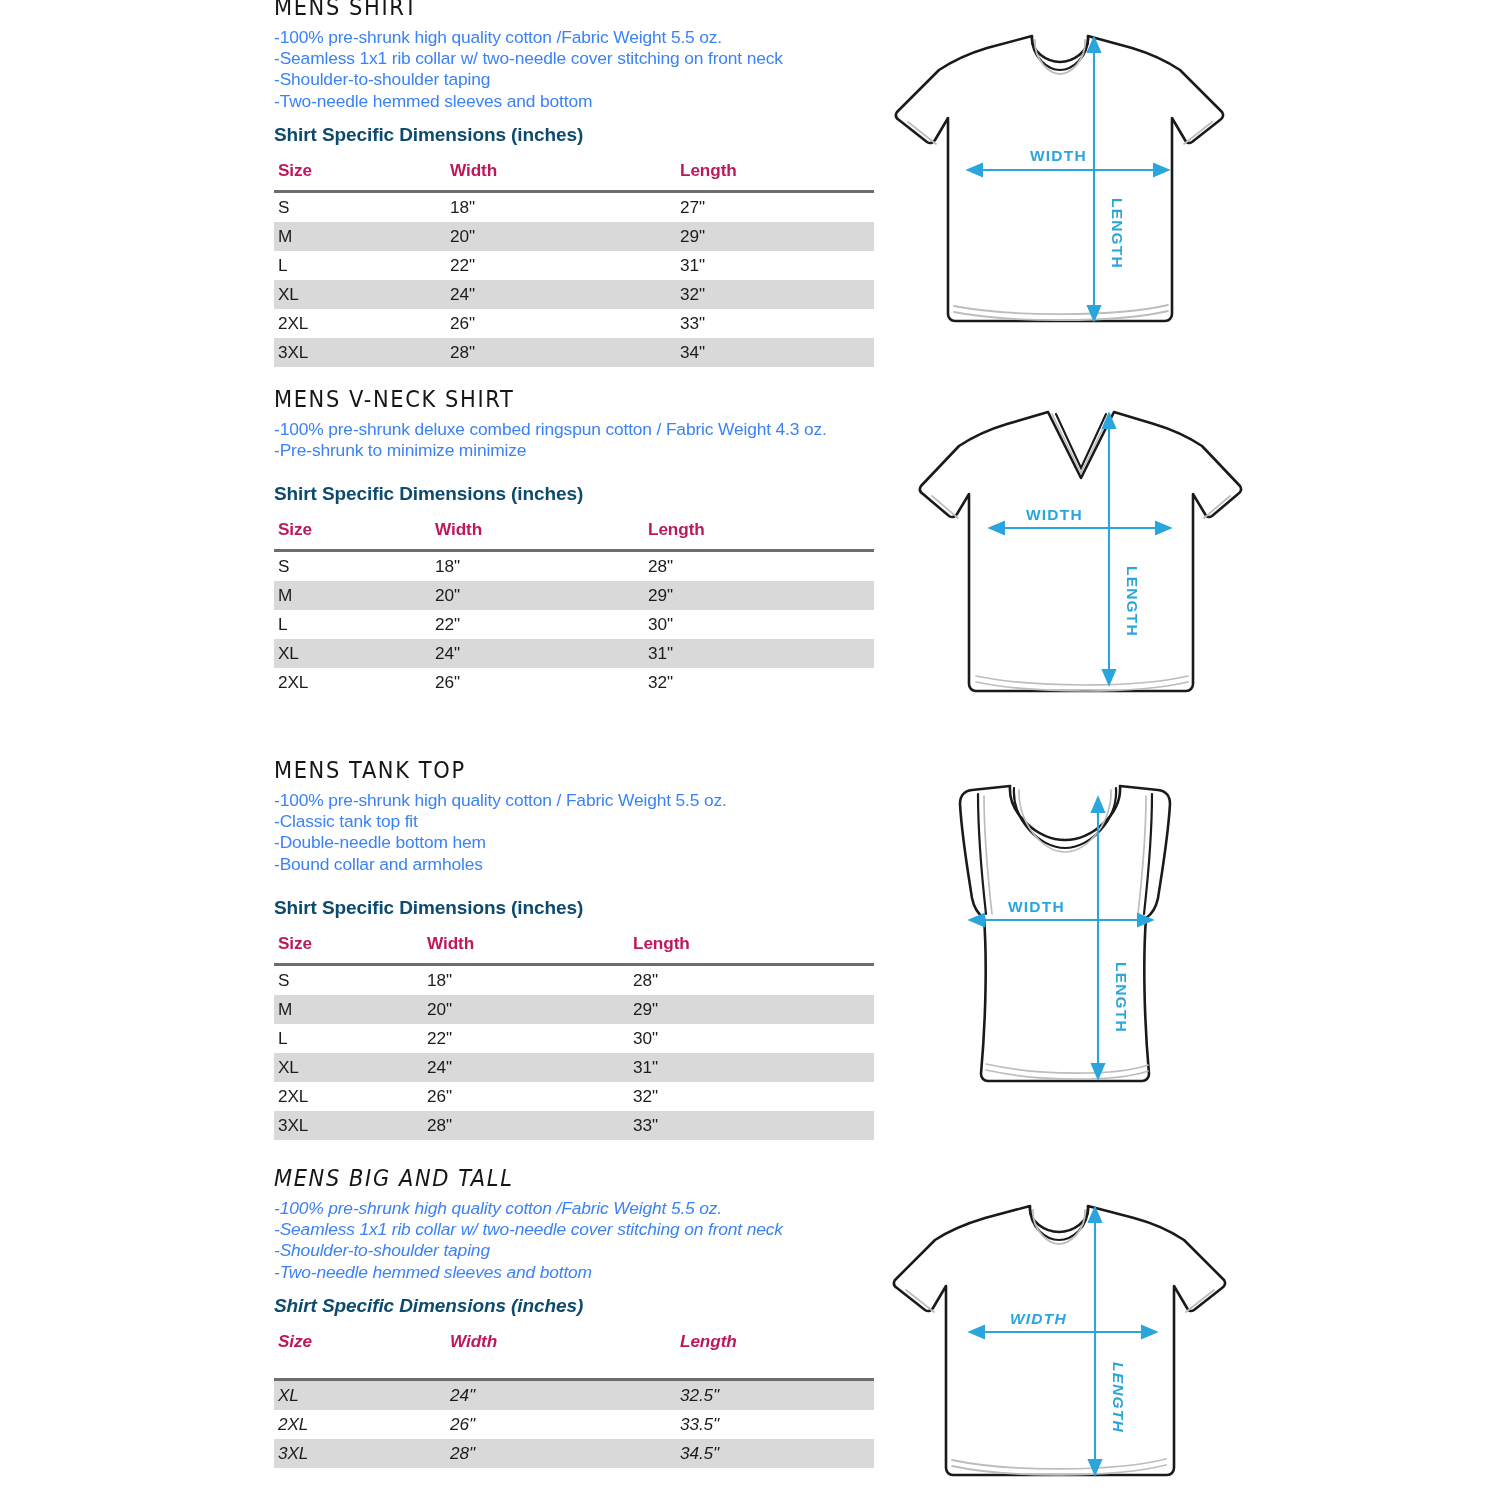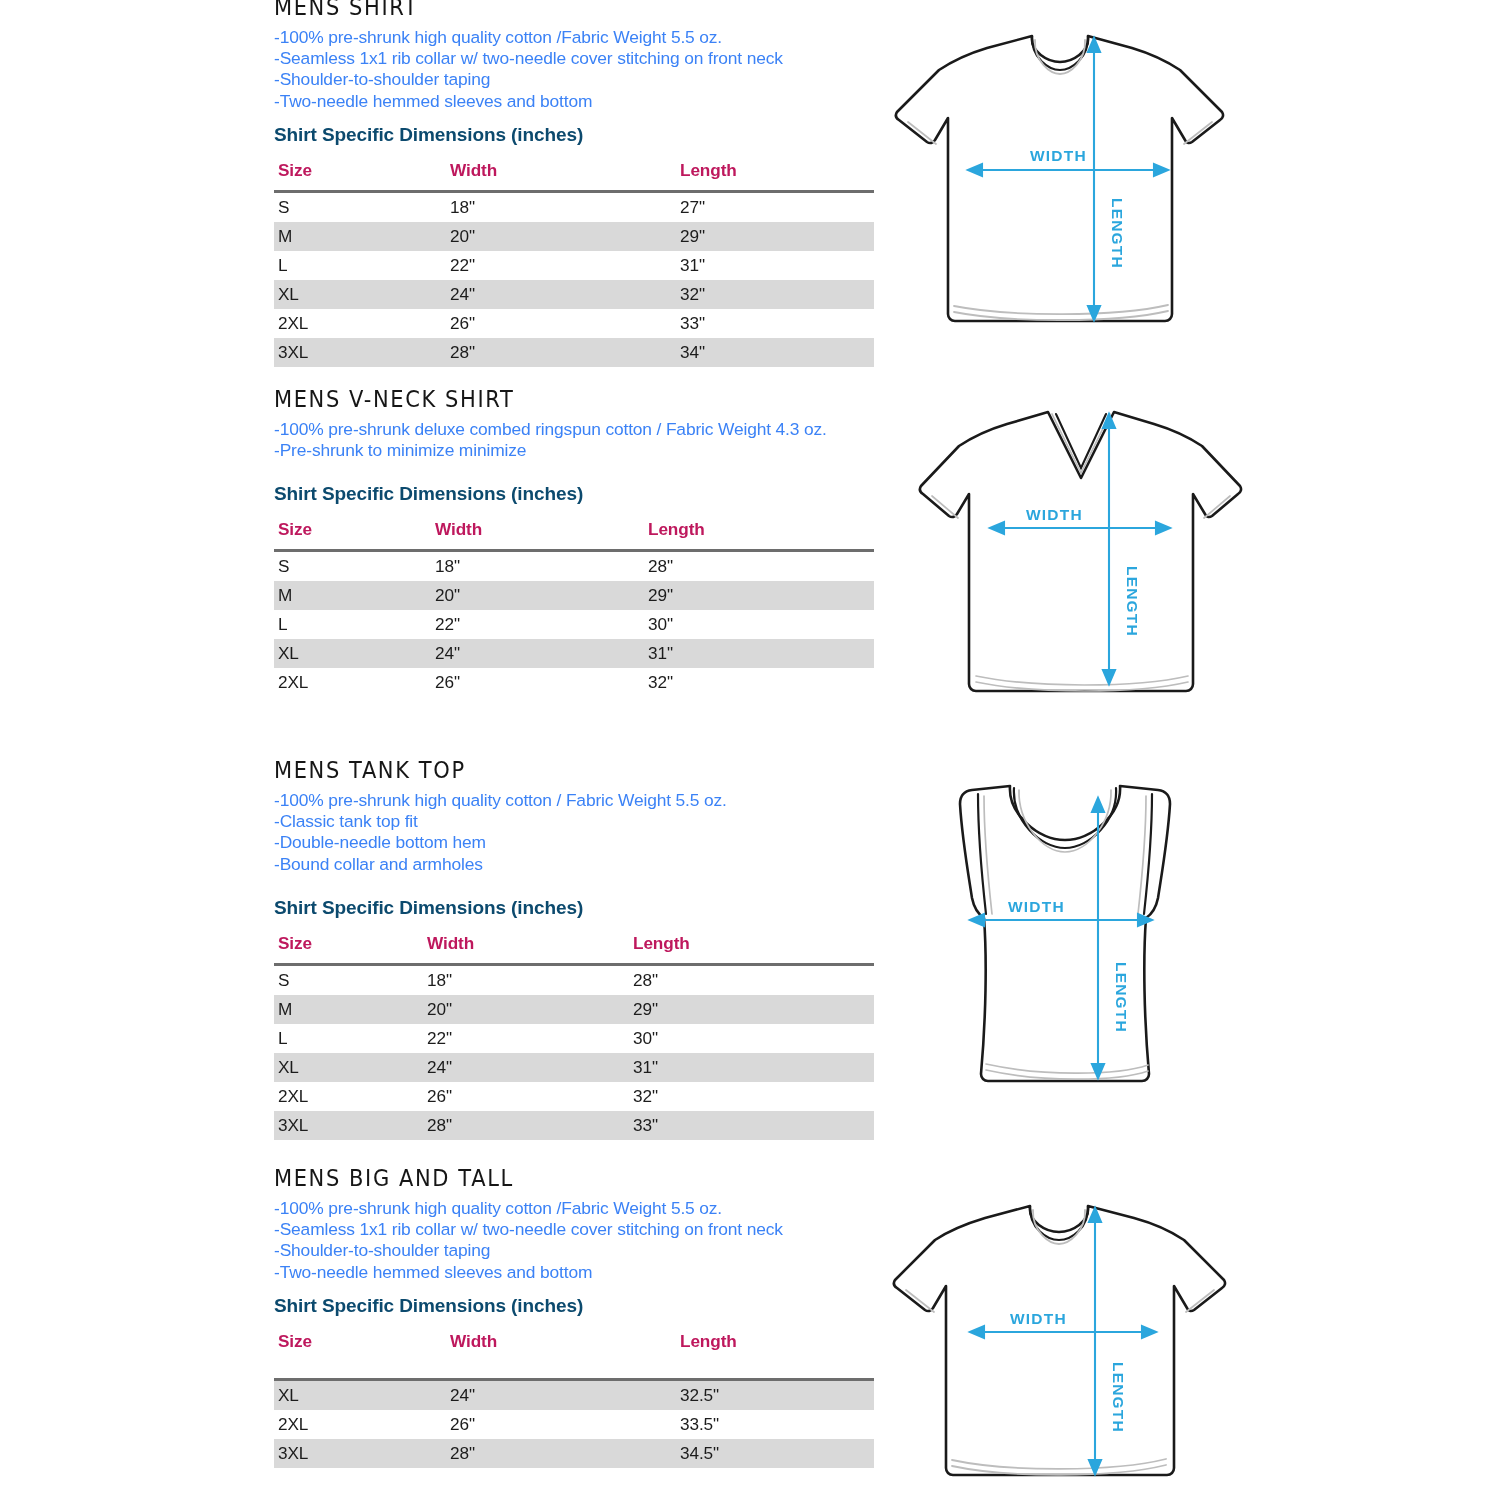--- a/index.html
+++ b/index.html
@@ -371,21 +371,21 @@
           <line x1="178" y1="36" x2="178" y2="304"></line>
           <polygon points="178,30 172,44 184,44"></polygon>
           <polygon points="178,310 172,296 184,296"></polygon>
         </g>
         <text class="arrow-label" x="88" y="144">WIDTH</text>
         <text class="arrow-label" x="196" y="194" transform="rotate(90 196 194)">LENGTH</text>
       </svg>
     </div>
   </div>
 
-  <div class="section" style="top:1167px;">
+  <div class="section" style="top:1167px;font-style:italic;">
     <div class="textcol" style="top:0;">
       <h2 class="sec-title">MENS BIG AND TALL</h2>
       <ul class="bullets">
         <li>-100% pre-shrunk high quality cotton /Fabric Weight 5.5 oz.</li>
         <li>-Seamless 1x1 rib collar w/ two-needle cover stitching on front neck</li>
         <li>-Shoulder-to-shoulder taping</li>
         <li>-Two-needle hemmed sleeves and bottom</li>
       </ul>
       <div class="dims-title">Shirt Specific Dimensions (inches)</div>
       <table class="size-table tbl-bigtall gap-head">

